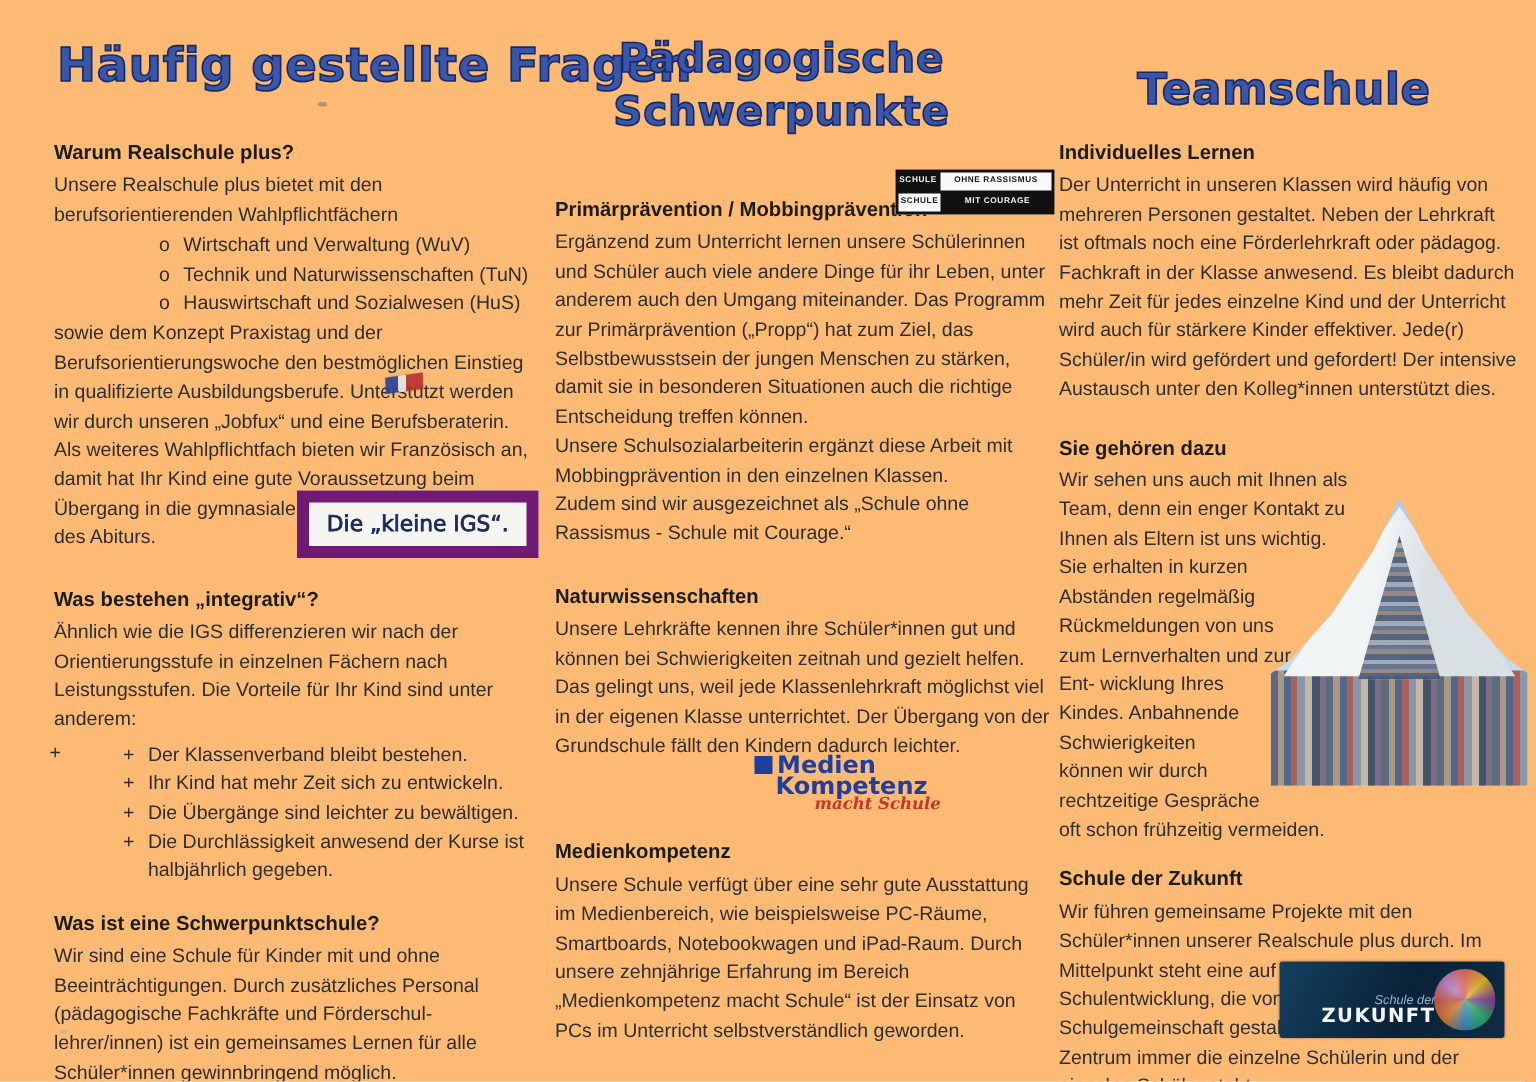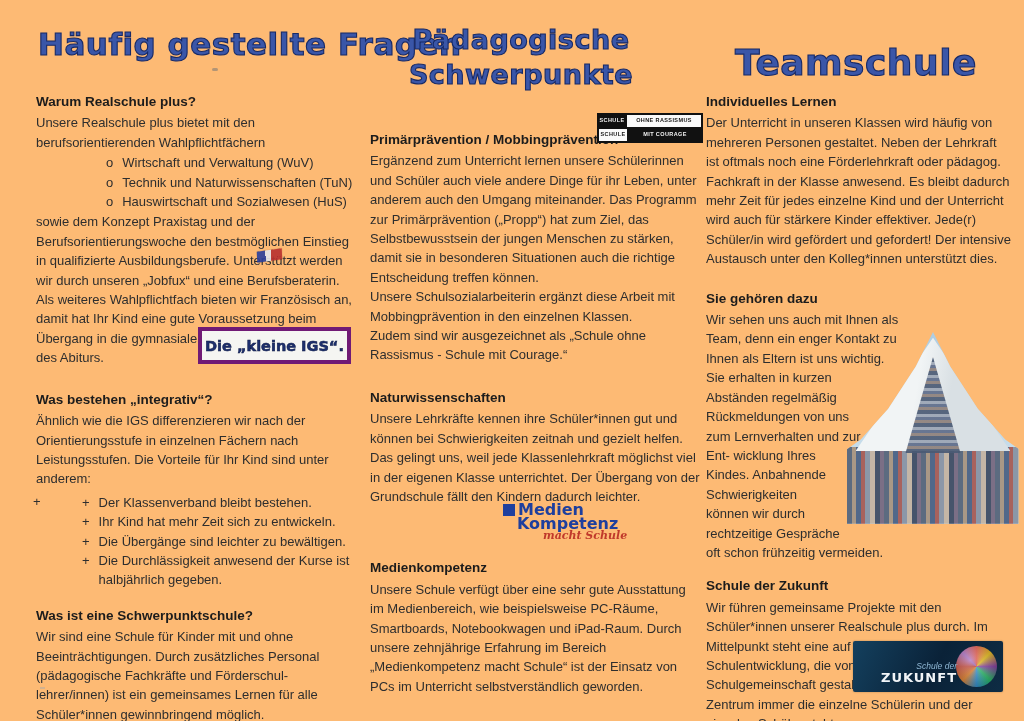--- a/index.html
+++ b/index.html
@@ -3,36 +3,36 @@
 <meta charset="utf-8">
 <style>
   html,body{margin:0;padding:0;}
   .page{position:relative;width:1024px;height:721px;background:#fdba74;overflow:hidden;
         font-family:"Liberation Sans",sans-serif;color:#333;}
   
   .comic{font-family:"DejaVu Sans",sans-serif;font-weight:bold;color:#3a56a8;
          -webkit-text-stroke:1.1px #182a66;letter-spacing:.5px;}
   .h-left{position:absolute;left:38px;top:26px;font-size:31px;}
   .h-mid{position:absolute;left:388px;top:22px;width:266px;text-align:center;font-size:27px;line-height:1.3;}
-  .h-right{position:absolute;left:706px;top:42px;width:300px;text-align:center;font-size:36px;}
+  .h-right{position:absolute;left:706px;top:42px;width:300px;text-align:center;font-size:29px;}
   .col{position:absolute;font-size:13px;line-height:19.4px;color:#2e2e2e;}
   .col-left{left:36px;top:92px;width:323px;}
   .col-mid{left:370px;top:96px;width:331px;}
   .col-right{left:706px;top:84px;width:307px;}
   .sub{font-weight:bold;color:#1c1c1c;font-size:13.5px;margin:0 0 2px 0;}
   p{margin:0;}
   ul{list-style:none;margin:1px 0;padding:0;}
   li{display:flex;gap:9px;}
   .ind-o li{padding-left:70px;}
   .ind-plus li{padding-left:46px;}
   .marker{flex:0 0 auto;}
   
-  .igs-box{position:absolute;left:198px;top:327px;width:145px;height:29px;border:4px solid #701a75;
+  .igs-box{position:absolute;left:198px;top:327px;width:145px;height:29px;border:8px solid #701a75;
            background:#f5f5f2;display:flex;align-items:center;justify-content:center;
-           font-family:"DejaVu Sans",sans-serif;font-weight:bold;font-size:14.5px;color:#1d2f6e;
+           font-family:"DejaVu Sans",sans-serif;font-weight:normal;font-size:14.5px;color:#1d2f6e;
            -webkit-text-stroke:.5px #101c46;}
   
   .flag{position:absolute;left:257px;top:250px;width:25px;height:11px;
         background:linear-gradient(90deg,#2a3f9b 0 34%,#e2e6ea 34% 55%,#b8312f 55% 100%);
         transform:skewY(-6deg) rotate(-2deg);box-shadow:0 0 1px rgba(0,0,0,.45);opacity:.9;}
   
   .s1-head{position:relative;}
   .sor{position:absolute;right:-2px;top:-17px;width:104px;border:1px solid #111;background:#fff;}
   .sor-row{display:flex;height:14px;}
   .sor-cell{display:flex;align-items:center;justify-content:center;font-size:5.5px;font-weight:bold;

